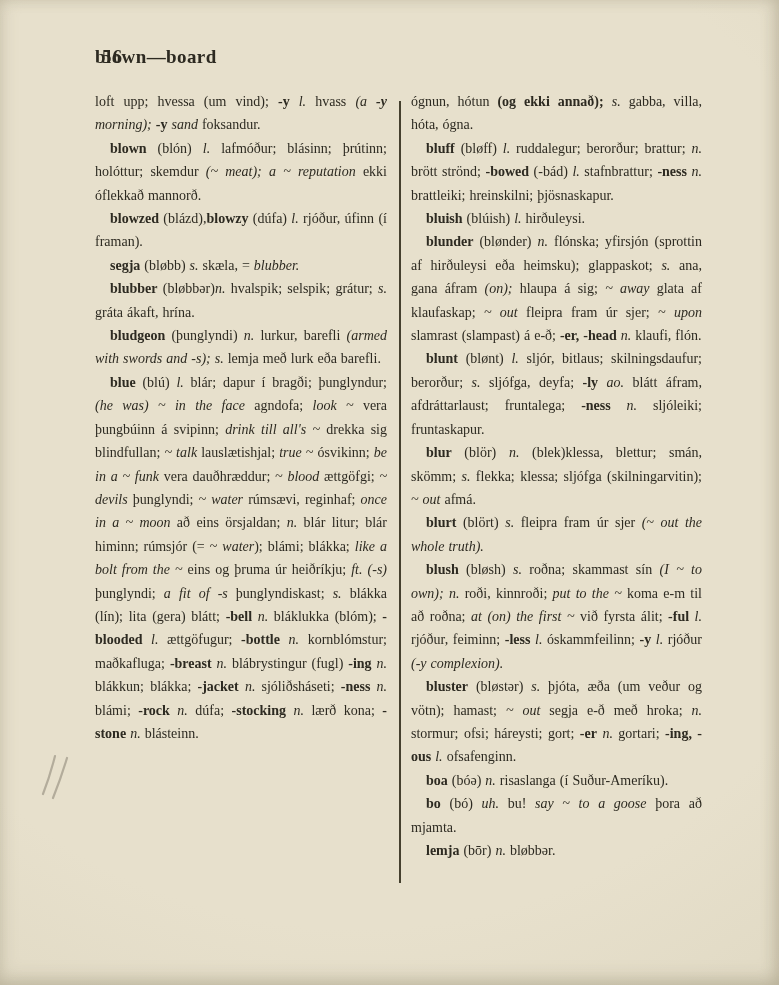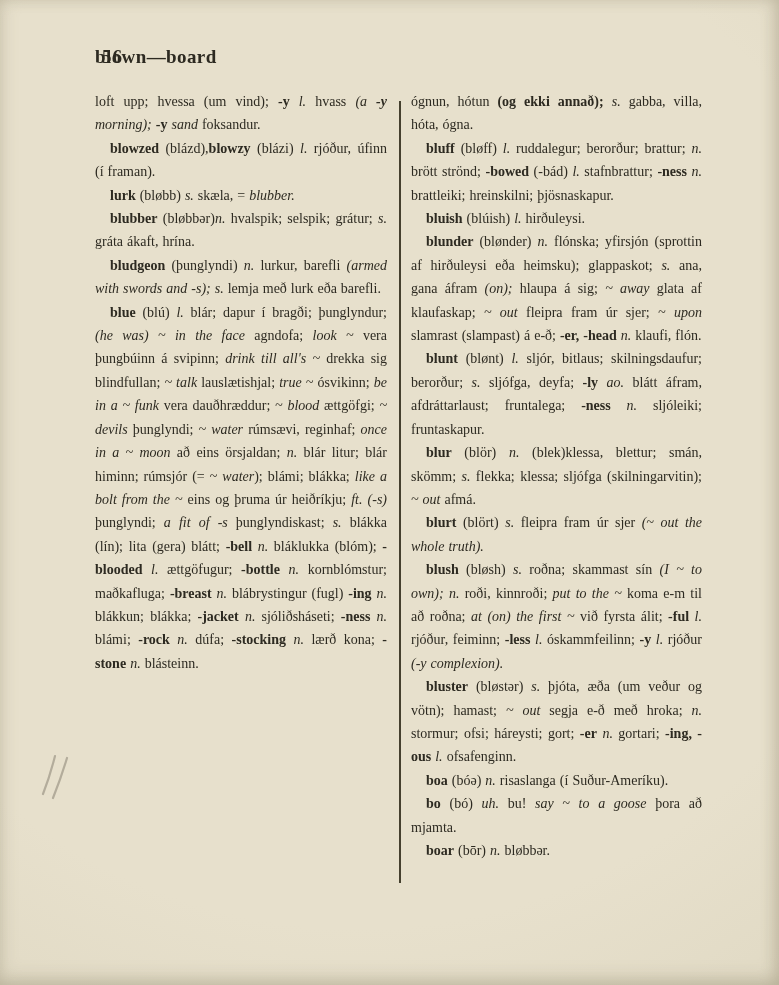--- a/index.html
+++ b/index.html
@@ -63,40 +63,41 @@
 <div class="page">
 
   <header class="pagehead">
     <span class="pagenum">56</span>
     <span class="running-head">blown—board</span>
   </header>
 
   <div class="columns">
     <div class="col left" id="col-left">
         <p class="entry"><span>loft upp; hvessa (um vind); </span><span class="b">-y</span><span> </span><span class="i">l.</span><span> hvass </span><span class="i">(a </span><span class="bi">-y</span><span class="i"> morning); </span><span class="b">-y</span><span class="i"> sand</span><span> foksandur.</span></p>
-        <p class="entry indent"><span class="b">blowzed</span><span> (blázd),</span><span class="b">blowzy</span><span> (blázi) </span><span class="i">l.</span><span> rjóður, úfinn (í framan).</span></p>
-        <p class="entry indent"><span class="b">lurk</span><span> (bløbb) </span><span class="i">s.</span><span> skæla, = </span><span class="i">blubber.</span></p>
+        <p class="entry indent"><span class="b">blown</span><span> (blón) </span><span class="i">l.</span><span> lafmóður; blásinn; þrútinn; holóttur; skemdur </span><span class="i">(~ meat); a ~ reputation</span><span> ekki óflekkað mannorð.</span></p>
+        <p class="entry indent"><span class="b">blowzed</span><span> (blázd),</span><span class="b">blowzy</span><span> (dúfa) </span><span class="i">l.</span><span> rjóður, úfinn (í framan).</span></p>
+        <p class="entry indent"><span class="b">segja</span><span> (bløbb) </span><span class="i">s.</span><span> skæla, = </span><span class="i">blubber.</span></p>
         <p class="entry indent"><span class="b">blubber</span><span> (bløbbər)</span><span class="i">n.</span><span> hvalspik; selspik; grátur; </span><span class="i">s.</span><span> gráta ákaft, hrína.</span></p>
         <p class="entry indent"><span class="b">bludgeon</span><span> (þunglyndi) </span><span class="i">n.</span><span> lurkur, barefli </span><span class="i">(armed with swords and -s); </span><span class="i">s.</span><span> lemja með lurk eða barefli.</span></p>
         <p class="entry indent"><span class="b">blue</span><span> (blú) </span><span class="i">l.</span><span> blár; dapur í bragði; þunglyndur; </span><span class="i">(he was) ~ in the face</span><span> agndofa; </span><span class="i">look ~</span><span> vera þungbúinn á svipinn; </span><span class="i">drink till all's ~</span><span> drekka sig blindfullan; </span><span class="i">~ talk</span><span> lauslætishjal; </span><span class="i">true ~</span><span> ósvikinn; </span><span class="i">be in a ~ funk</span><span> vera dauðhræddur; </span><span class="i">~ blood</span><span> ættgöfgi; </span><span class="i">~ devils</span><span> þunglyndi; </span><span class="i">~ water</span><span> rúmsævi, reginhaf; </span><span class="i">once in a ~ moon</span><span> að eins örsjaldan; </span><span class="i">n.</span><span> blár litur; blár himinn; rúmsjór (= ~ </span><span class="i">water</span><span>); blámi; blákka; </span><span class="i">like a bolt from the ~</span><span> eins og þruma úr heiðríkju; </span><span class="i">ft.</span><span> </span><span class="i">(-s)</span><span> þunglyndi; </span><span class="i">a fit of -s</span><span> þunglyndiskast; </span><span class="i">s.</span><span> blákka (lín); lita (gera) blátt; </span><span class="b">-bell</span><span> </span><span class="i">n.</span><span> bláklukka (blóm); </span><span class="b">-blooded</span><span> </span><span class="i">l.</span><span> ættgöfugur; </span><span class="b">-bottle</span><span> </span><span class="i">n.</span><span> kornblómstur; maðkafluga; </span><span class="b">-breast</span><span> </span><span class="i">n.</span><span> blábrystingur (fugl) </span><span class="b">-ing</span><span> </span><span class="i">n.</span><span> blákkun; blákka; </span><span class="b">-jacket</span><span> </span><span class="i">n.</span><span> sjóliðsháseti; </span><span class="b">-ness</span><span> </span><span class="i">n.</span><span> blámi; </span><span class="b">-rock</span><span> </span><span class="i">n.</span><span> dúfa; </span><span class="b">-stocking</span><span> </span><span class="i">n.</span><span> lærð kona; </span><span class="b">-stone</span><span> </span><span class="i">n.</span><span> blásteinn.</span></p>
       </div>
     <div class="divider"></div>
     <div class="col right" id="col-right">
         <p class="entry"><span>ógnun, hótun </span><span class="b">(og ekki annað);</span><span> </span><span class="i">s.</span><span> gabba, villa, hóta, ógna.</span></p>
         <p class="entry indent"><span class="b">bluff</span><span> (bløff) </span><span class="i">l.</span><span> ruddalegur; berorður; brattur; </span><span class="i">n.</span><span> brött strönd; </span><span class="b">-bowed</span><span> (-bád) </span><span class="i">l.</span><span> stafnbrattur; </span><span class="b">-ness</span><span> </span><span class="i">n.</span><span> brattleiki; hreinskilni; þjösnaskapur.</span></p>
         <p class="entry indent"><span class="b">bluish</span><span> (blúish) </span><span class="i">l.</span><span> hirðuleysi.</span></p>
         <p class="entry indent"><span class="b">blunder</span><span> (blønder) </span><span class="i">n.</span><span> flónska; yfirsjón (sprottin af hirðuleysi eða heimsku); glappaskot; </span><span class="i">s.</span><span> ana, gana áfram </span><span class="i">(on);</span><span> hlaupa á sig; </span><span class="i">~ away</span><span> glata af klaufaskap; </span><span class="i">~ out</span><span> fleipra fram úr sjer; </span><span class="i">~ upon</span><span> slamrast (slampast) á e-ð; </span><span class="b">-er, -head</span><span> </span><span class="i">n.</span><span> klaufi, flón.</span></p>
         <p class="entry indent"><span class="b">blunt</span><span> (blønt) </span><span class="i">l.</span><span> sljór, bitlaus; skilningsdaufur; berorður; </span><span class="i">s.</span><span> sljófga, deyfa; </span><span class="b">-ly</span><span> </span><span class="i">ao.</span><span> blátt áfram, afdráttarlaust; fruntalega; </span><span class="b">-ness</span><span> </span><span class="i">n.</span><span> sljóleiki; fruntaskapur.</span></p>
         <p class="entry indent"><span class="b">blur</span><span> (blör) </span><span class="i">n.</span><span> (blek)klessa, blettur; smán, skömm; </span><span class="i">s.</span><span> flekka; klessa; sljófga (skilningarvitin); </span><span class="i">~ out</span><span> afmá.</span></p>
         <p class="entry indent"><span class="b">blurt</span><span> (blört) </span><span class="i">s.</span><span> fleipra fram úr sjer </span><span class="i">(~ out the whole truth).</span></p>
         <p class="entry indent"><span class="b">blush</span><span> (bløsh) </span><span class="i">s.</span><span> roðna; skammast sín </span><span class="i">(I ~ to own);</span><span> </span><span class="i">n.</span><span> roði, kinnroði; </span><span class="i">put to the ~</span><span> koma e-m til að roðna; </span><span class="i">at (on) the first ~</span><span> við fyrsta álit; </span><span class="b">-ful</span><span> </span><span class="i">l.</span><span> rjóður, feiminn; </span><span class="b">-less</span><span> </span><span class="i">l.</span><span> óskammfeilinn; </span><span class="b">-y</span><span> </span><span class="i">l.</span><span> rjóður </span><span class="i">(-y complexion).</span></p>
         <p class="entry indent"><span class="b">bluster</span><span> (bløstər) </span><span class="i">s.</span><span> þjóta, æða (um veður og vötn); hamast; </span><span class="i">~ out</span><span> segja e-ð með hroka; </span><span class="i">n.</span><span> stormur; ofsi; háreysti; gort; </span><span class="b">-er</span><span> </span><span class="i">n.</span><span> gortari; </span><span class="b">-ing, -ous</span><span> </span><span class="i">l.</span><span> ofsafenginn.</span></p>
         <p class="entry indent"><span class="b">boa</span><span> (bóə) </span><span class="i">n.</span><span> risaslanga (í Suður-Ameríku).</span></p>
         <p class="entry indent"><span class="b">bo</span><span> (bó) </span><span class="i">uh.</span><span> bu! </span><span class="i">say ~ to a goose</span><span> þora að mjamta.</span></p>
-        <p class="entry indent"><span class="b">boar</span><span> (bōr) </span><span class="i">n.</span><span> bløbbər.</span></p>
+        <p class="entry indent"><span class="b">lemja</span><span> (bōr) </span><span class="i">n.</span><span> bløbbər.</span></p>
       </div>
   </div>
 
   <div class="pencil-mark">
     <svg viewBox="0 0 56 66" xmlns="http://www.w3.org/2000/svg">
       <path d="M22 14 Q17 34 10 52" stroke="var(--pencil, #8a8374)" stroke-width="2.2" fill="none" stroke-linecap="round"></path>
       <path d="M34 16 Q28 36 20 56" stroke="var(--pencil, #8a8374)" stroke-width="2.2" fill="none" stroke-linecap="round"></path>
     </svg>
   </div>
 

